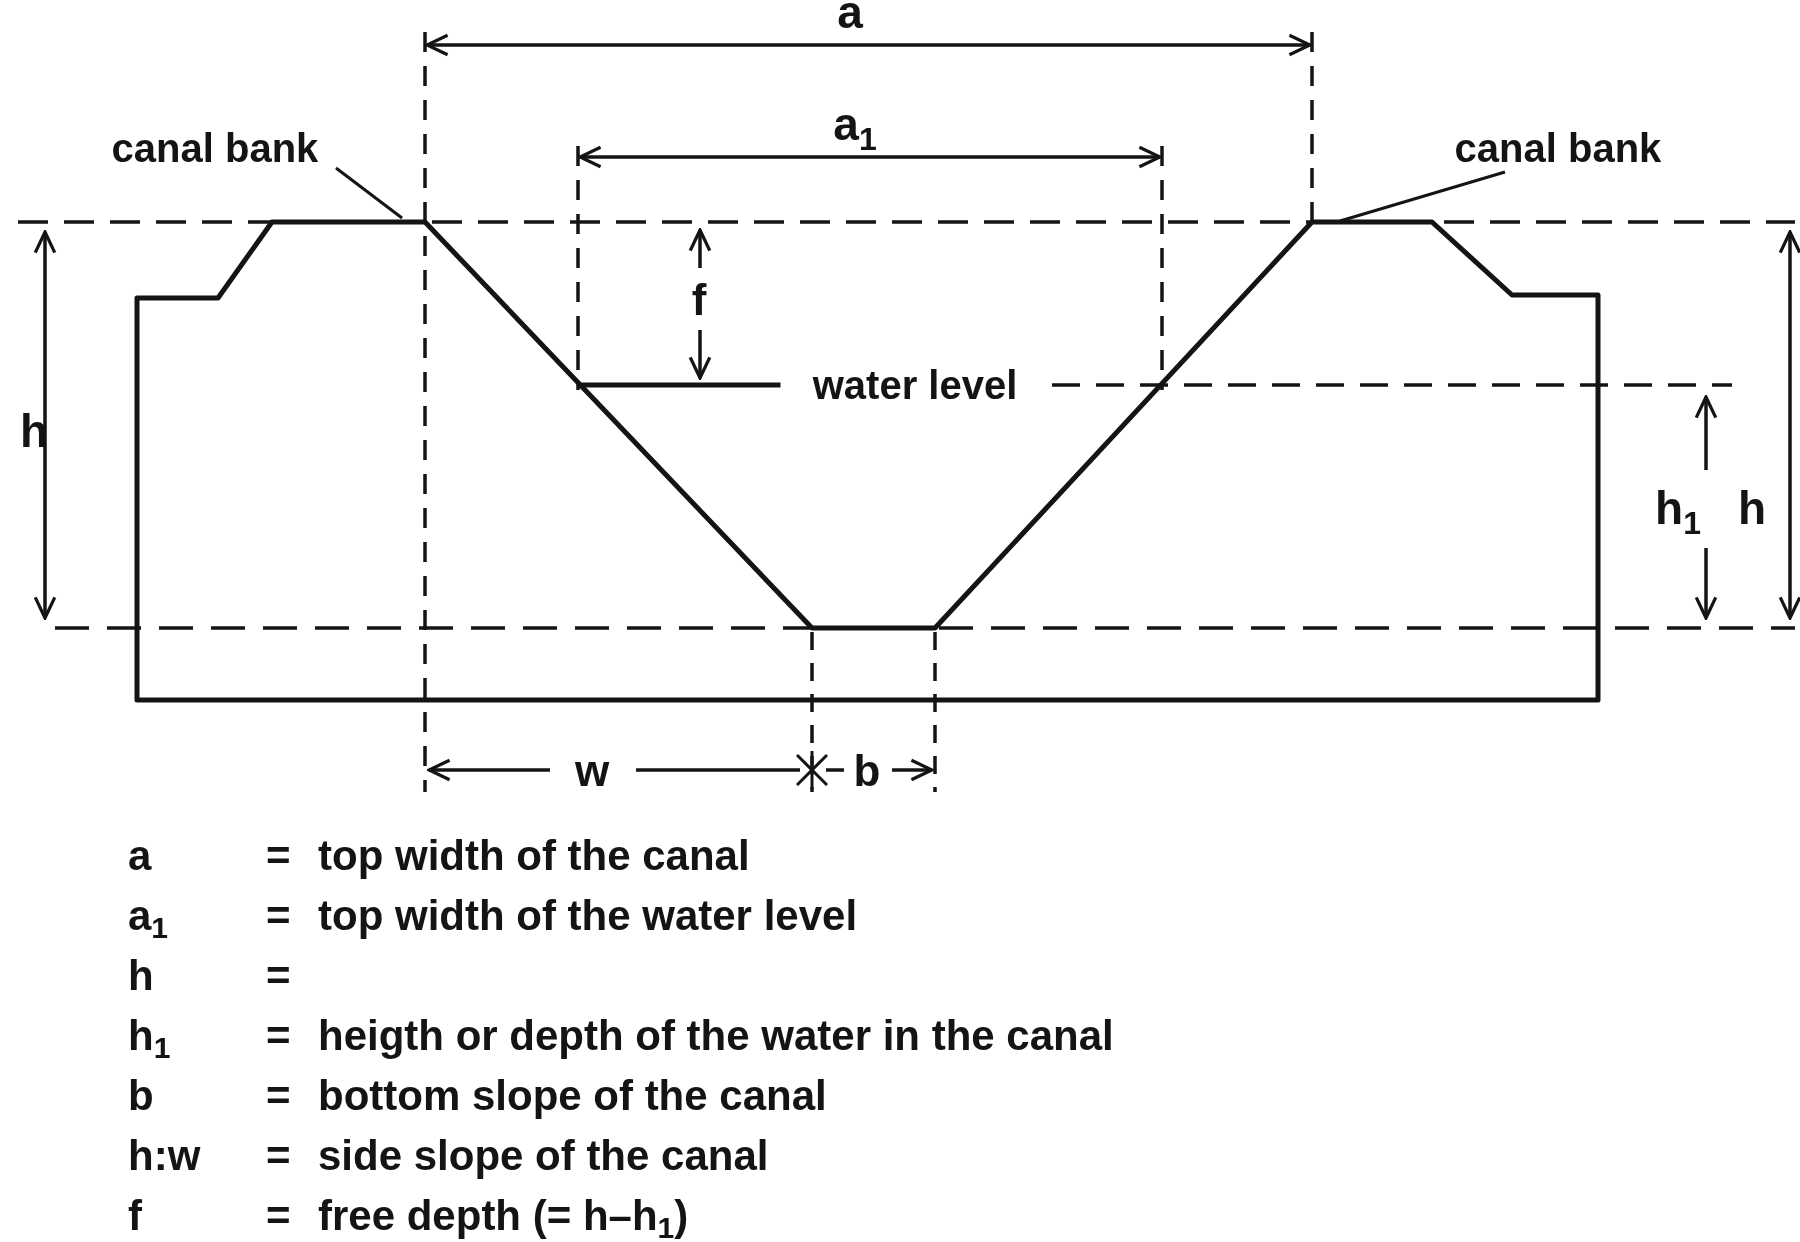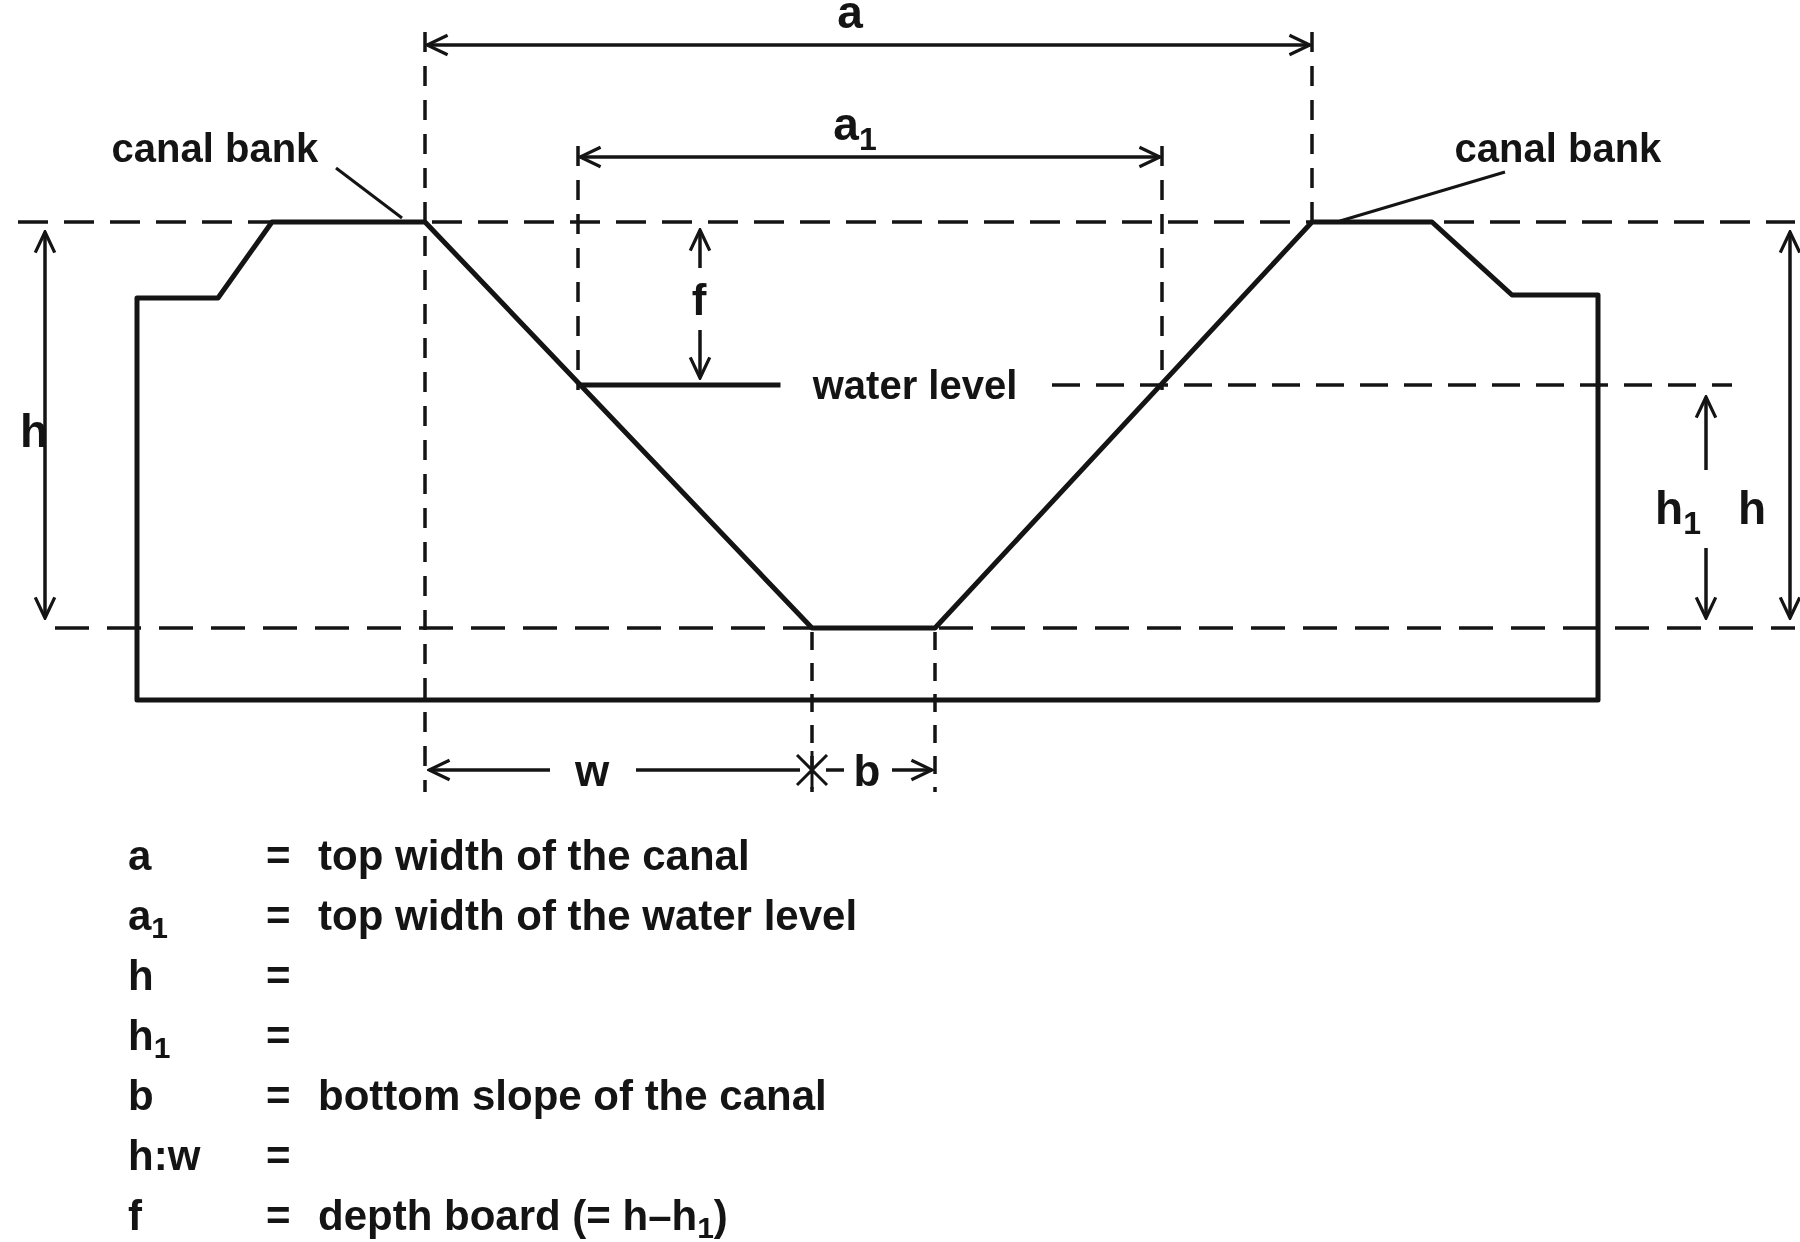--- a/index.html
+++ b/index.html
@@ -133,33 +133,35 @@
     </div>
 
     <div class="legend-row">
       <span class="sym"><span>h</span><sub></sub></span>
       <span class="eq">=</span>
     </div>
 
     <div class="legend-row">
       <span class="sym"><span>h</span><sub>1</sub></span>
       <span class="eq">=</span>
+      <span class="desc"><span>heigth or depth of the water in the canal</span><sub></sub><span></span></span>
     </div>
 
     <div class="legend-row">
       <span class="sym"><span>b</span><sub></sub></span>
       <span class="eq">=</span>
       <span class="desc"><span>bottom slope of the canal</span><sub></sub><span></span></span>
     </div>
 
     <div class="legend-row">
       <span class="sym"><span>h:w</span><sub></sub></span>
       <span class="eq">=</span>
+      <span class="desc"><span>side slope of the canal</span><sub></sub><span></span></span>
     </div>
 
     <div class="legend-row">
       <span class="sym"><span>f</span><sub></sub></span>
       <span class="eq">=</span>
-      <span class="desc"><span>depth board (= h–h</span><sub>1</sub><span>)</span></span>
+      <span class="desc"><span>free depth (= h–h</span><sub>1</sub><span>)</span></span>
     </div>
 
   </div>
 </div>
 
 </body></html>

